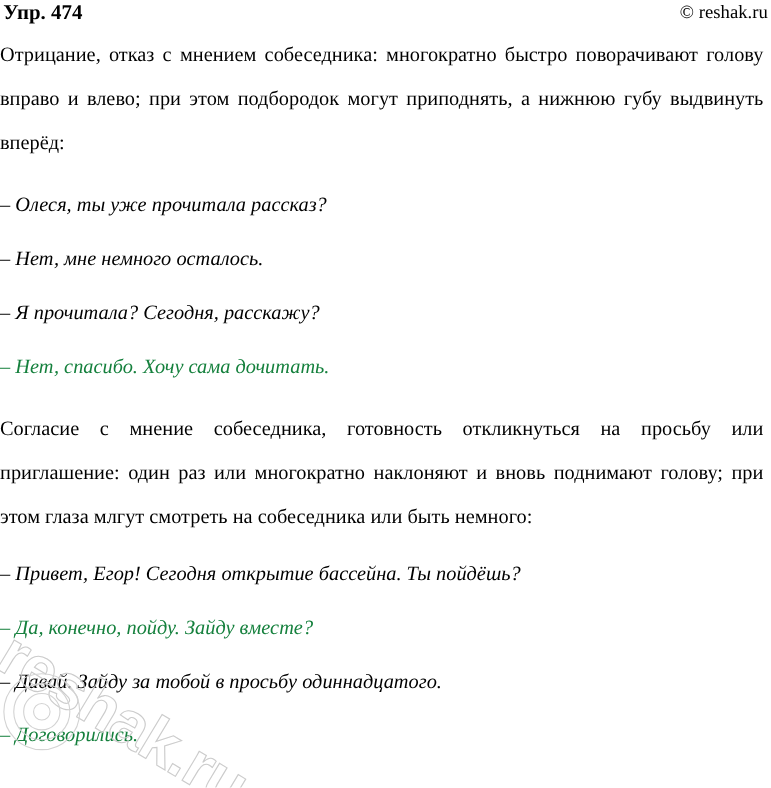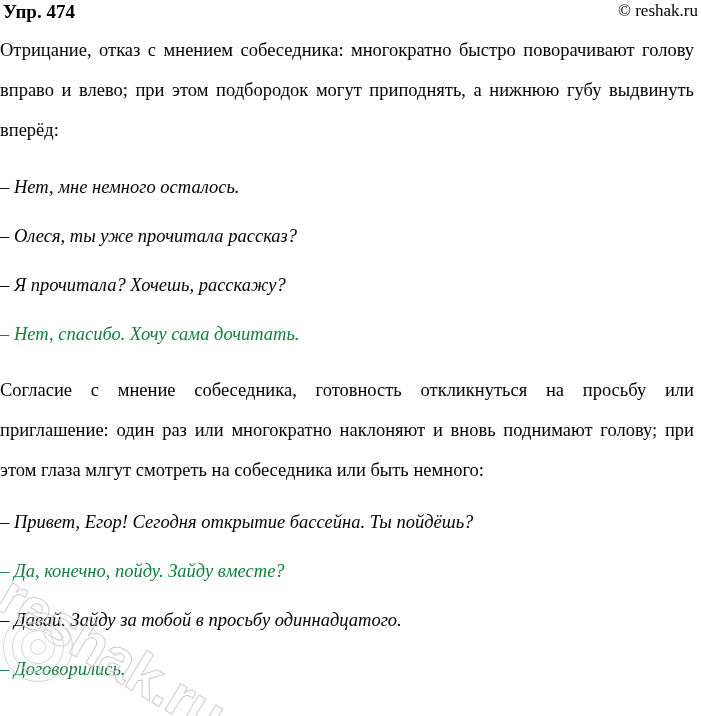--- a/index.html
+++ b/index.html
@@ -123,23 +123,23 @@
   <div class="copyright">© reshak.ru</div>
 </div>
 
 <div class="content">
 
   <p class="para p1">Отрицание, отказ с мнением собеседника: многократно быстро поворачивают голову вправо и влево; при этом подбородок могут приподнять, а нижнюю губу выдвинуть вперёд:</p>
 
   <div class="gap-after-p1"></div>
 
   <div class="dialogue-block">
+    <p class="dialogue">– Олеся, ты уже прочитала рассказ?</p>
     <p class="dialogue">– Нет, мне немного осталось.</p>
-    <p class="dialogue">– Олеся, ты уже прочитала рассказ?</p>
-    <p class="dialogue">– Я прочитала? Хочешь, расскажу?</p>
+    <p class="dialogue">– Я прочитала? Сегодня, расскажу?</p>
     <p class="dialogue faded">– Нет, спасибо. Хочу сама дочитать.</p>
   </div>
 
   <div class="gap-after-d1"></div>
 
   <p class="para p2">Согласие с мнение собеседника, готовность откликнуться на просьбу или приглашение: один раз или многократно наклоняют и вновь поднимают голову; при этом глаза млгут смотреть на собеседника или быть немного:</p>
 
   <div class="gap-after-p2"></div>
 
   <div class="dialogue-block">

